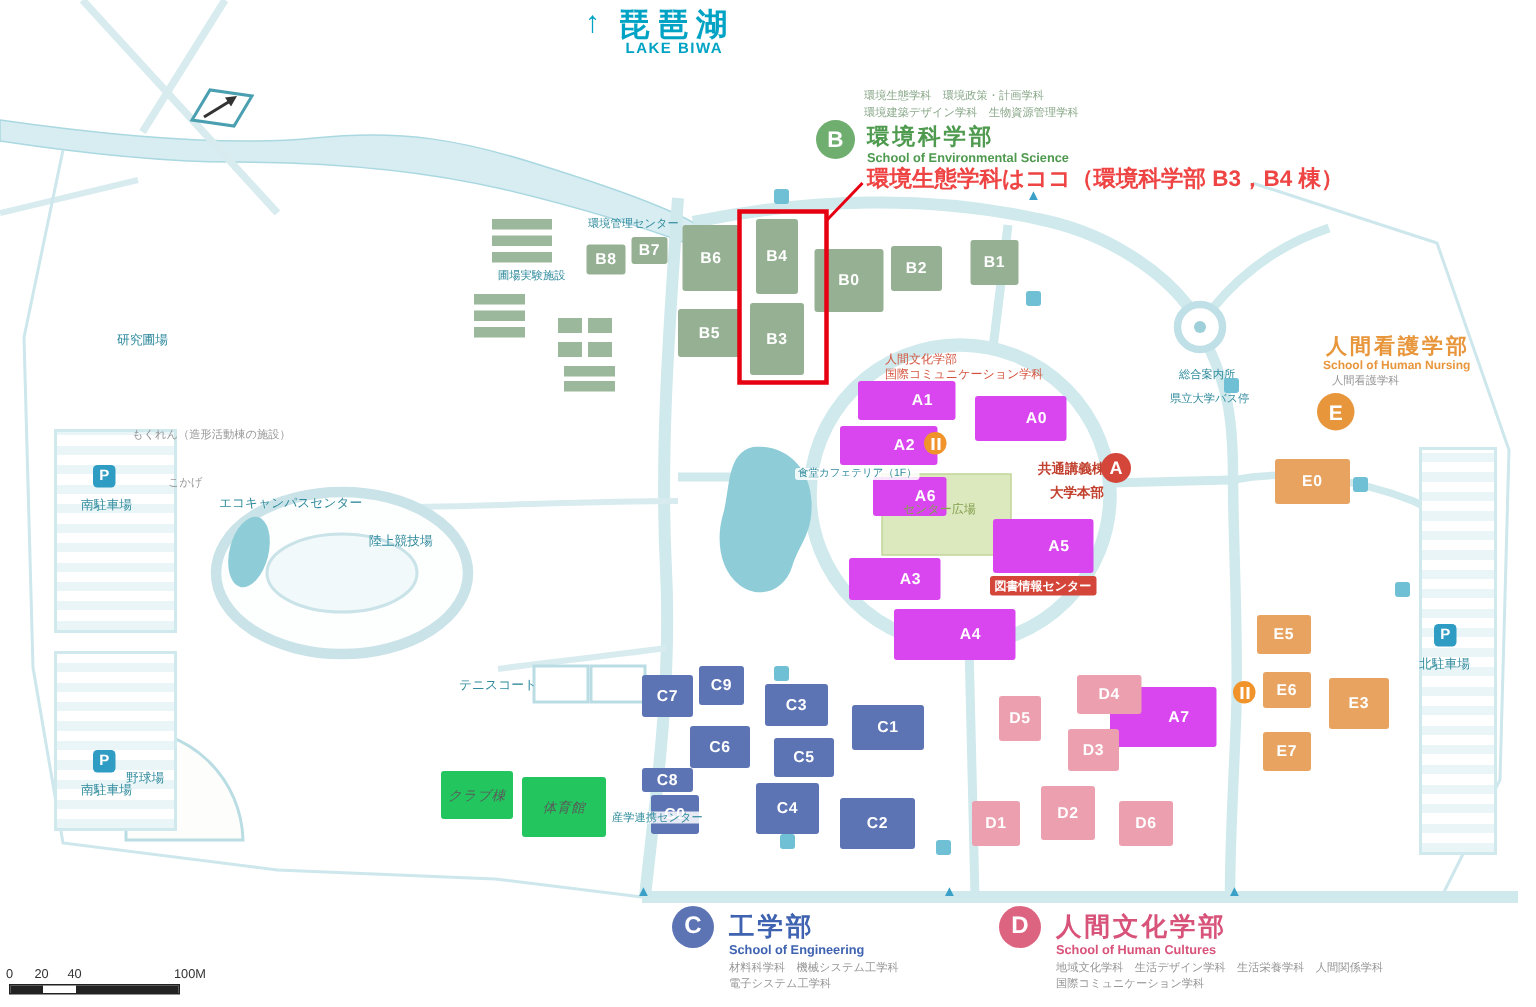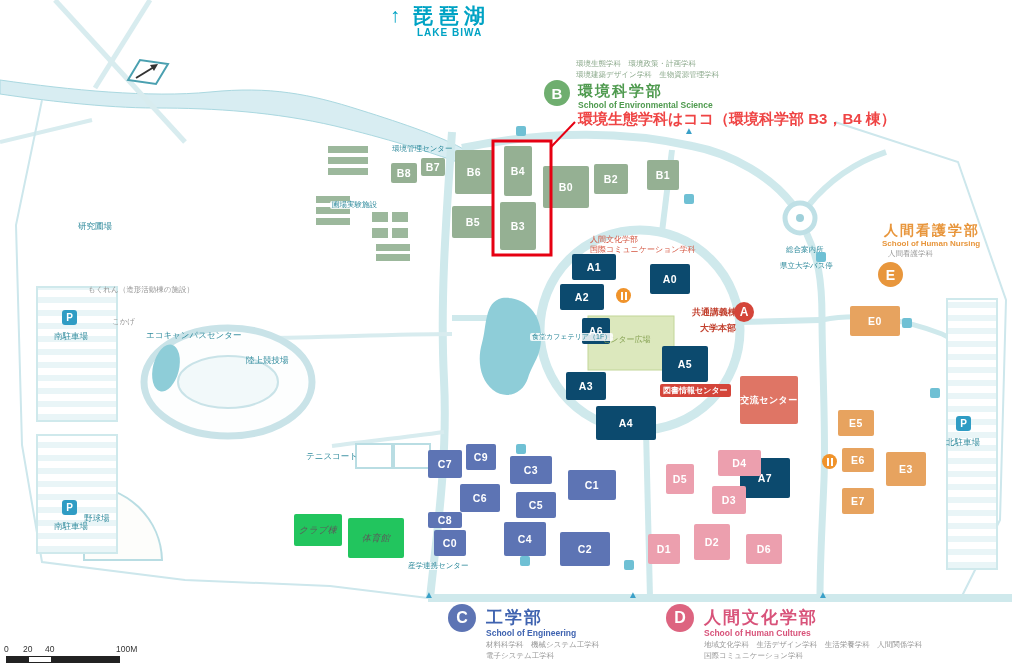--- a/index.html
+++ b/index.html
@@ -2,32 +2,32 @@
 <html><head>
 <meta charset="utf-8">
 <style>
   html,body{margin:0;padding:0;background:#fff;}
   body{font-family:"Liberation Sans","DejaVu Sans",sans-serif;}
   #map{position:relative;width:1024px;height:671px;background:#fff;overflow:hidden;}
   #bg{position:absolute;left:0;top:0;z-index:0;}
   .bld{position:absolute;z-index:2;display:flex;align-items:center;justify-content:center;
        color:#fff;font-weight:bold;font-size:10.5px;border-radius:2px;letter-spacing:.5px;}
   .bld.g{background:#95b093;}
-  .bld.r{background:#0c4a6e;}
+  .bld.r{background:#d946ef;padding-left:21px;}
   .bld.bl{background:#5d74b4;}
   .bld.p{background:#ec9fae;}
   .bld.o{background:#e7a35f;}
   .bld.s{background:#22c55e;color:#5a5a5a;font-weight:normal;font-size:9px;font-style:italic;}
   .bld.x{background:#df7565;font-size:9px;}
   .lbl{position:absolute;z-index:3;color:#2e8a9c;font-size:8.5px;white-space:nowrap;line-height:1.1;}
   .lbl.gray{color:#979797;}
   .lbl.red{color:#c2402e;font-weight:bold;font-size:9px;}
   .lbl.orange{color:#d4543f;font-size:8px;}
   .lbl.green{color:#84a050;font-size:8px;}
-  .lbl.chip{background:rgba(255,255,255,.85);padding:0 2px;border-radius:2px;margin-top:21px;}
+  .lbl.chip{background:rgba(255,255,255,.85);padding:0 2px;border-radius:2px;}
   .chip-red{position:absolute;z-index:4;background:#d4453a;color:#fff;font-size:8px;
             padding:1px 3px;border-radius:2px;white-space:nowrap;font-weight:bold;}
   .circleL{position:absolute;z-index:3;border-radius:50%;color:#fff;font-weight:bold;
            display:flex;align-items:center;justify-content:center;}
   .p-icon{position:absolute;z-index:3;width:15px;height:15px;background:#2f9cc4;color:#fff;
           border-radius:3px;font-size:10px;font-weight:bold;display:flex;align-items:center;justify-content:center;}
   .parking{position:absolute;z-index:1;border:2px solid #cfe9ec;
            background:repeating-linear-gradient(0deg,#e9f5f7 0 6px,#ffffff 6px 13px);}
   .mini{position:absolute;z-index:3;width:10px;height:10px;background:#6fc0d4;border-radius:2px;}
   .gate{position:absolute;z-index:3;color:#3aa0c8;font-size:10px;line-height:10px;}
@@ -151,21 +151,20 @@
   <div class="bld p" style="left:648px;top:534px;width:32px;height:30px">D1</div>
   <div class="bld p" style="left:694px;top:524px;width:36px;height:36px">D2</div>
   <div class="bld p" style="left:746px;top:534px;width:36px;height:30px">D6</div>
 
   <div class="bld o" style="left:850px;top:306px;width:50px;height:30px">E0</div>
   <div class="bld o" style="left:838px;top:410px;width:36px;height:26px">E5</div>
   <div class="bld o" style="left:842px;top:448px;width:32px;height:24px">E6</div>
   <div class="bld o" style="left:886px;top:452px;width:40px;height:34px">E3</div>
   <div class="bld o" style="left:842px;top:488px;width:32px;height:26px">E7</div>
 
-  <div class="bld x" style="left:740px;top:376px;width:58px;height:48px">交流センター</div>
   <div class="bld s" style="left:294px;top:514px;width:48px;height:32px">クラブ棟</div>
   <div class="bld s" style="left:348px;top:518px;width:56px;height:40px">体育館</div>
 
   <div class="lbl" style="left:392px;top:145px;font-size:7.5px">環境管理センター</div>
   <div class="lbl chip" style="left:330px;top:180px;font-size:7.5px">圃場実験施設</div>
   <div class="lbl" style="left:78px;top:222px">研究圃場</div>
   <div class="lbl" style="left:146px;top:331px">エコキャンパスセンター</div>
   <div class="lbl gray" style="left:88px;top:286px;font-size:7.5px">もくれん（造形活動棟の施設）</div>
   <div class="lbl gray" style="left:112px;top:318px;font-size:7.5px">こかげ</div>
   <div class="lbl" style="left:246px;top:356px">陸上競技場</div>

